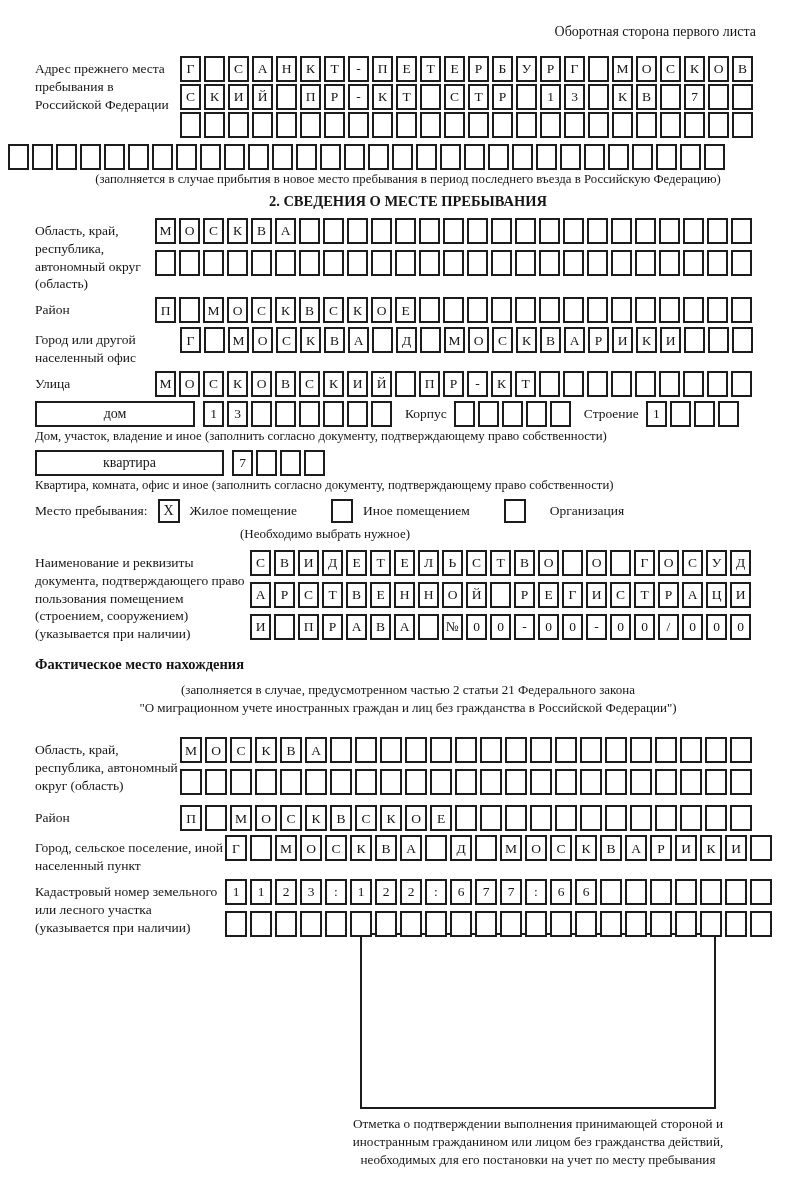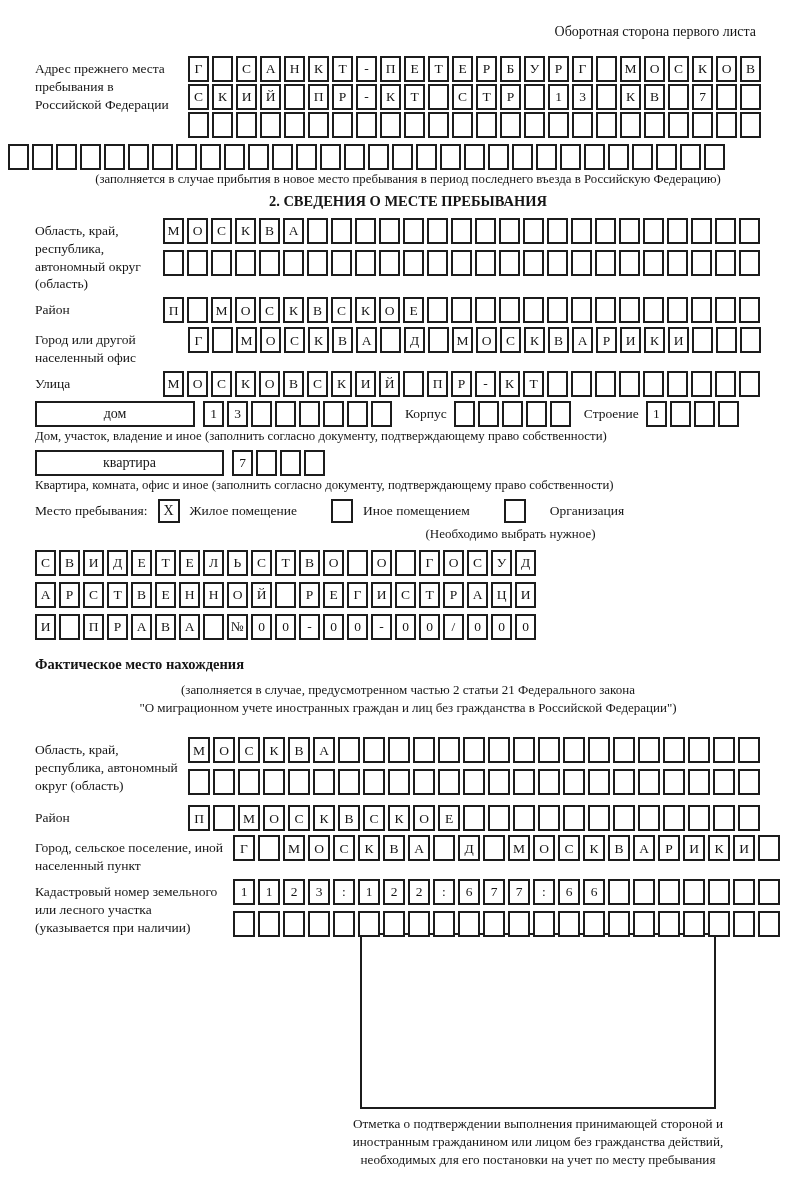--- a/index.html
+++ b/index.html
@@ -4,21 +4,21 @@
 <style>
   html,body { margin:0; padding:0; background:#ffffff; }
   .page {
     width:800px; height:1180px; box-sizing:border-box;
     padding:10px 19px 0 35px; position:relative;
     font-family:"Liberation Serif", serif; color:#151515; background:#fff;
     overflow:hidden;
   }
   .top-note { text-align:right; font-size:14px; margin:14px 25px 16px 0; }
 
-  .field { display:flex; margin-bottom:4px;gap:8px; }
+  .field { display:flex; margin-bottom:4px; }
   .label { flex:none; font-size:13.5px; line-height:1.32; padding-top:4px; }
   .w145 { width:145px; } .w120 { width:120px; } .w215 { width:215px; } .w190 { width:190px; }
 
   .cells { display:flex; flex:none; }
   .cell {
     box-sizing:border-box; width:21px; height:26px; flex:none;
     border:2px solid #1c1c1c; margin-right:3px; background:#fff;
     display:flex; align-items:center; justify-content:center;
     font-size:13.5px; line-height:1;
   }
@@ -41,21 +41,21 @@
   .kv-box  { width:189px; margin-right:8px; }
   .inline-label { font-size:13.5px; margin:0 7px 0 10px; flex:none; }
 
   .place-row { display:flex; align-items:center; margin:6px 0 2px 0; font-size:13.5px; }
   .cb {
     box-sizing:border-box; width:22px; height:24px; border:2px solid #1c1c1c;
     display:flex; align-items:center; justify-content:center; font-size:14px; flex:none;
   }
   .place-row .opt { margin:0 0 0 10px; }
   .place-row .gap { width:34px; flex:none; }
-  .place-note { font-size:13px; margin:3px 0 8px 205px;text-align:center; }
+  .place-note { font-size:13px; margin:3px 0 8px 205px; }
 
   .fact-title { text-align:left; font-weight:bold; font-size:14.5px; margin:10px 0 8px 0; }
   .fact-sub { text-align:center; font-size:13px; line-height:1.4; }
   .fact-sub-wrap { margin-bottom:20px; }
 
   .stamp-box {
     box-sizing:border-box; width:356px; height:176px; border:2px solid #1c1c1c;
     margin:-14px 0 6px 325px; background:#fff;
   }
   .stamp-caption { width:400px; margin-left:303px; text-align:center; font-size:13.2px; line-height:1.35; }
@@ -386,20 +386,21 @@
     <span class="gap"></span>
     <span class="cb"></span>
     <span class="opt">Иное помещением</span>
     <span class="gap"></span>
     <span class="cb"></span>
     <span class="opt" style="margin-left:24px;">Организация</span>
   </div>
   <div class="place-note">(Необходимо выбрать нужное)</div>
 
   <div class="field">
+    <div class="label w215">Наименование и реквизиты документа, подтверждающего право пользования помещением (строением, сооружением) (указывается при наличии)</div>
     <div class="rows spread">
       <div class="cells">
           <span class="cell">С</span>
           <span class="cell">В</span>
           <span class="cell">И</span>
           <span class="cell">Д</span>
           <span class="cell">Е</span>
           <span class="cell">Т</span>
           <span class="cell">Е</span>
           <span class="cell">Л</span>

